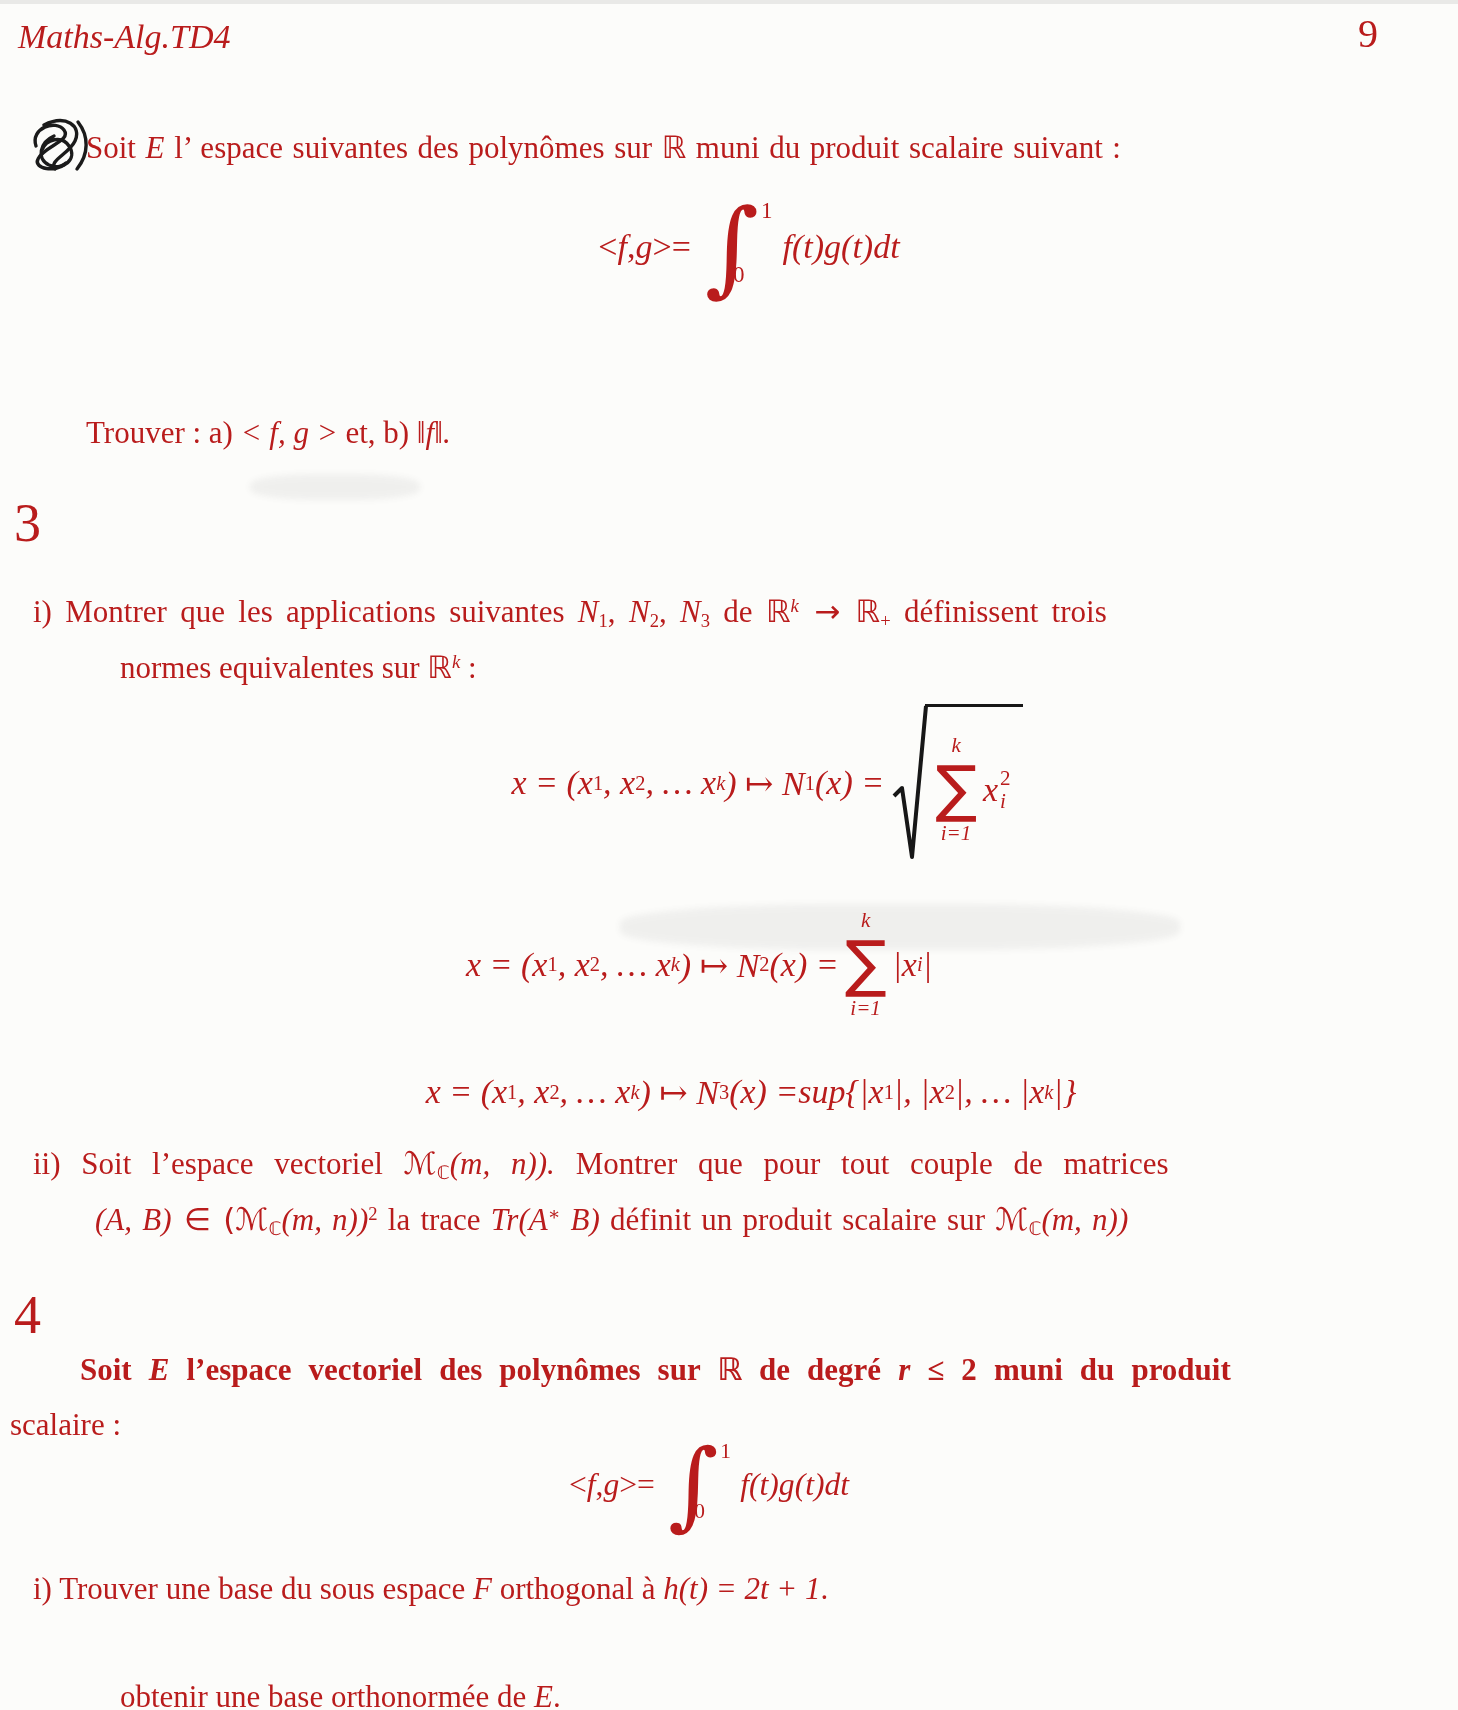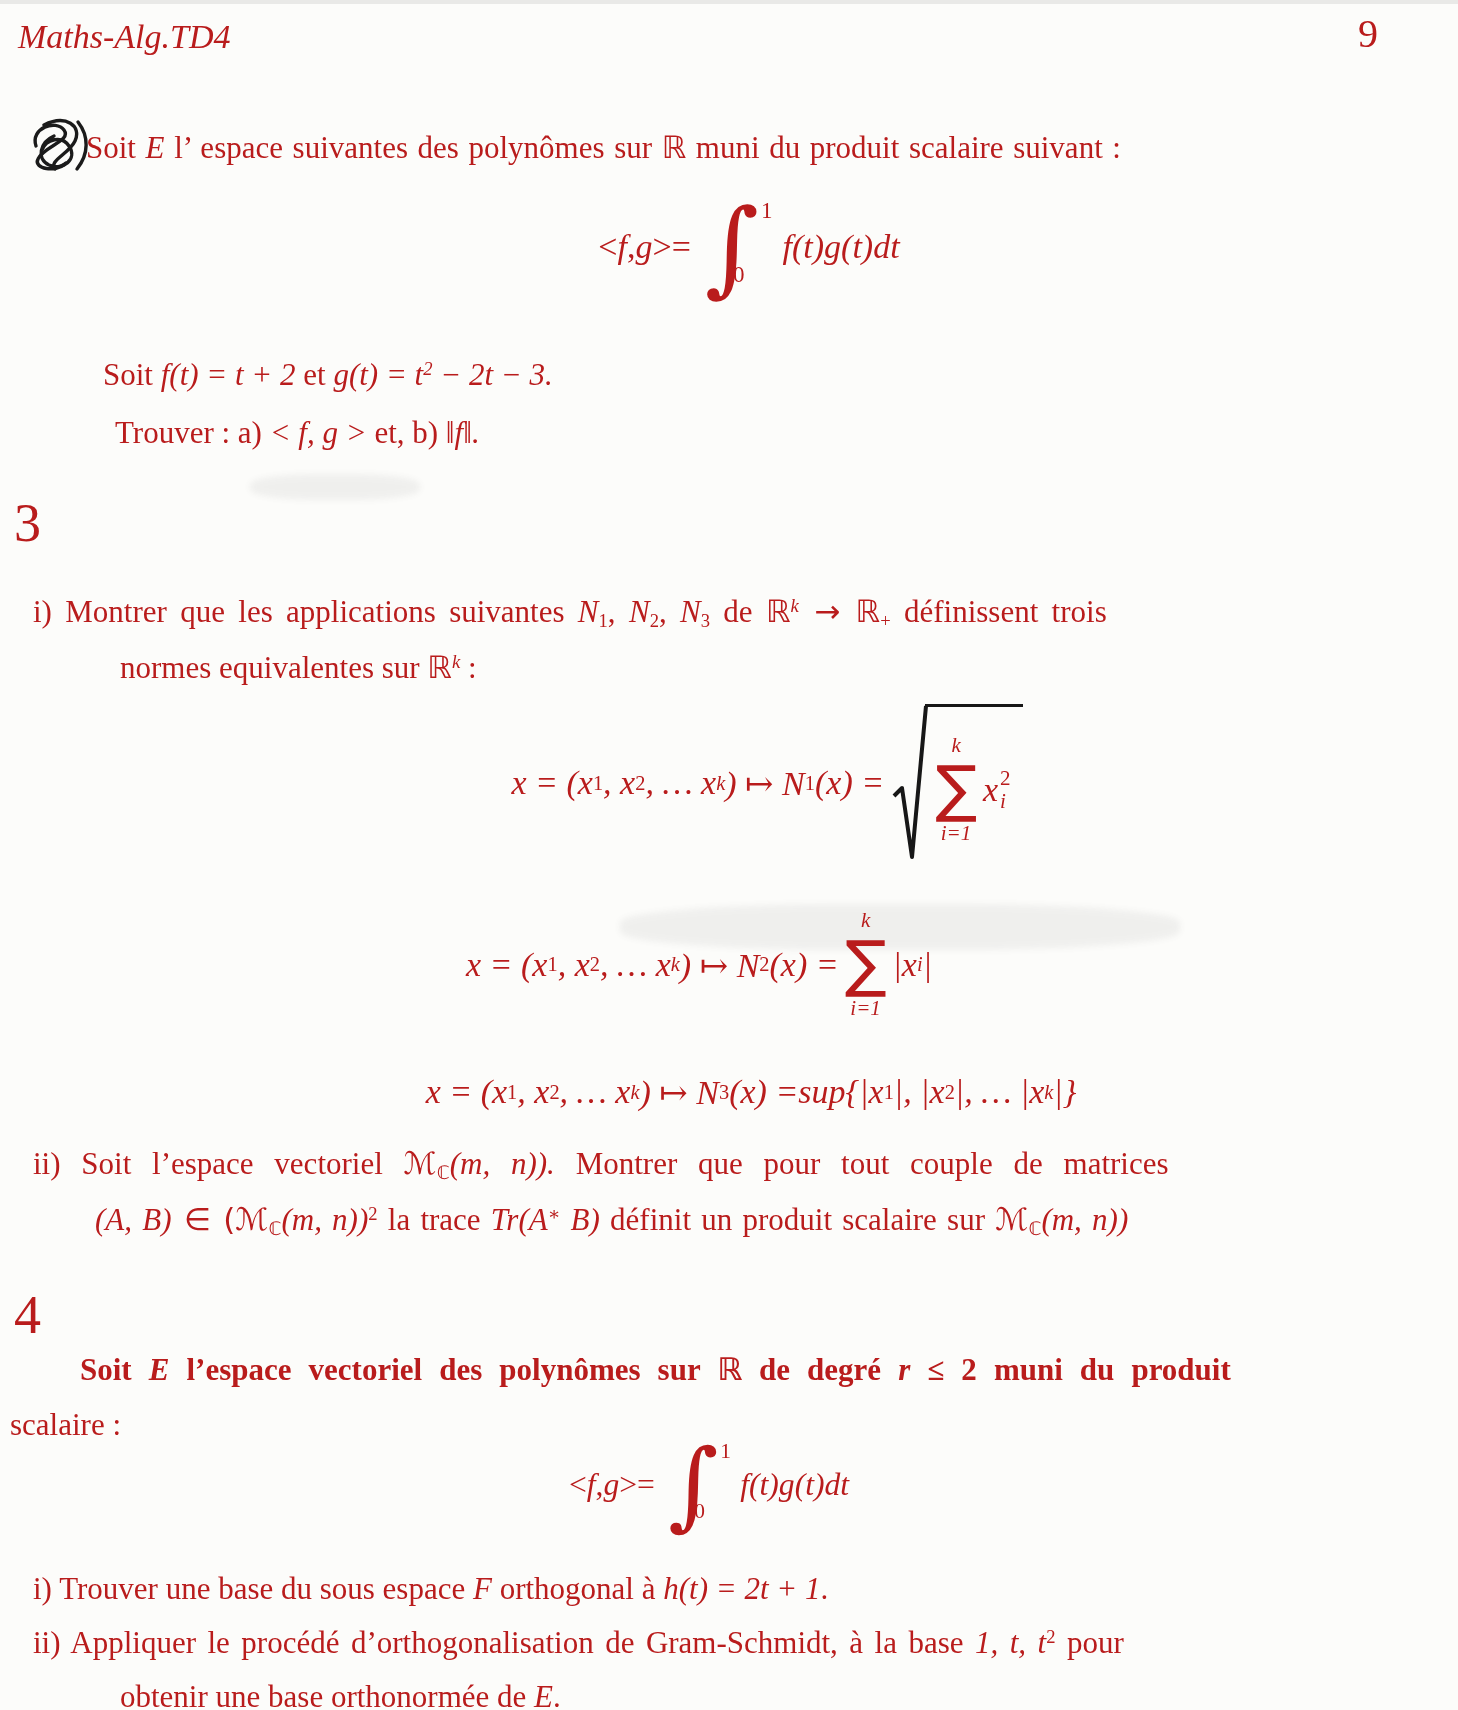--- a/index.html
+++ b/index.html
@@ -80,25 +80,22 @@
     <span class="int">
       <span class="int-sign">∫</span>
       <span class="int-lims">
         <span class="int-up">1</span>
         <span class="int-lo">0</span>
       </span>
     </span>
     <span>f(t)g(t)dt</span>
   </div>
 
-  <div class="abs t" style="left:103px;top:352px;">
-    <span>Soit </span><span class="m">f(t) = t + 2</span><span> et </span><span class="m">g(t) = t</span><span class="sp m">2</span><span class="m"> − 2t − 3.</span>
-  </div>
-
-  <div class="abs t" style="left:115px;top:410px;">
+
+  <div class="abs t" style="left:86px;top:410px;">
     <span>Trouver : a) </span><span class="m">&lt; f, g &gt;</span><span> et, b) </span><span class="m">‖f‖.</span>
   </div>
 
   <div class="abs secnum" style="left:14px;top:492px;">3</div>
 
   <div class="abs t" style="left:33px;top:588px;word-spacing:0.18em;">
     <span>i) Montrer que les applications suivantes </span><span class="m">N</span><span class="sb">1</span><span>, </span><span class="m">N</span><span class="sb">2</span><span>, </span><span class="m">N</span><span class="sb">3</span><span> de </span><span class="bb">ℝ</span><span class="sp m">k</span><span class="bb"> → </span><span class="bb">ℝ</span><span class="sb">+</span><span> définissent trois</span>
   </div>
   <div class="abs t" style="left:120px;top:644px;">
     <span>normes equivalentes sur </span><span class="bb">ℝ</span><span class="sp m">k</span><span> :</span>
@@ -200,20 +197,17 @@
         <span class="int-up">1</span>
         <span class="int-lo">0</span>
       </span>
     </span>
     <span>f(t)g(t)dt</span>
   </div>
 
   <div class="abs t" style="left:33px;top:1566px;text-align:center;">
     <span>i) Trouver une base du sous espace </span><span class="m">F</span><span> orthogonal à </span><span class="m">h(t) = 2t + 1</span><span>.</span>
   </div>
-  <div class="abs t" style="left:33px;top:1620px;word-spacing:0.12em;">
-    <span>ii) Appliquer le procédé d’orthogonalisation de Gram-Schmidt, à la base </span><span class="m">1, t, t</span><span class="sp rm">2</span><span> pour</span>
-  </div>
   <div class="abs t" style="left:120px;top:1674px;">
     <span>obtenir une base orthonormée de </span><span class="m">E</span><span>.</span>
   </div>
 
 </div>
 
 </body></html>

